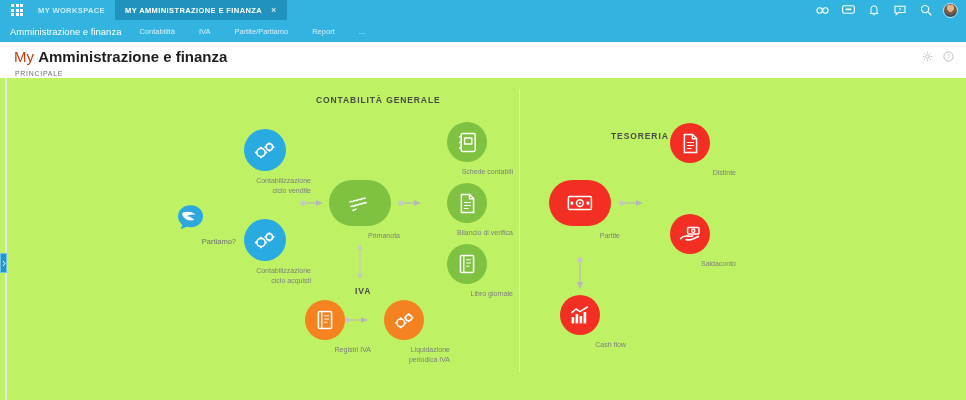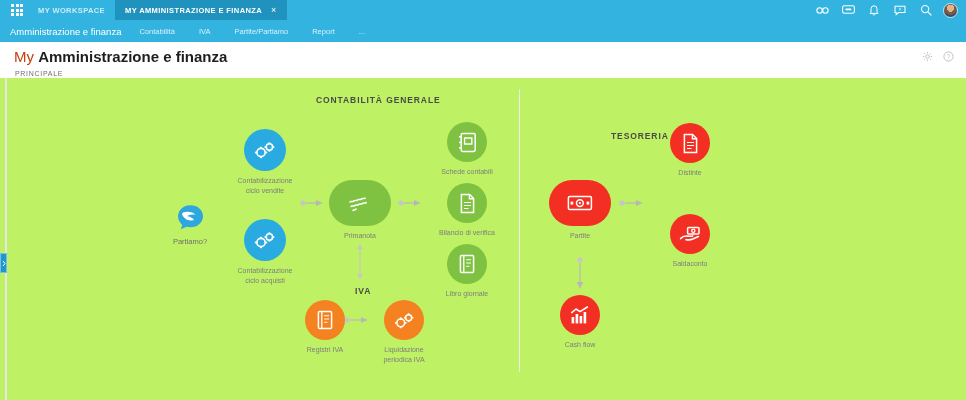--- a/index.html
+++ b/index.html
@@ -83,21 +83,21 @@
   .divider { position:absolute; left:519px; top:11px; width:1px; height:283px; background:#EDEDED; border-radius:2px; }
 
   .sect-title { position:absolute; font-size:8.5px; letter-spacing:.9px; color:#4A4A4A; font-weight:bold; white-space:nowrap; }
 
   
   .node { position:absolute; display:flex; flex-direction:column; align-items:center; cursor:pointer; }
   .badge { display:flex; align-items:center; justify-content:center; }
   .badge.circle { border-radius:50%; }
   .badge.stadium { border-radius:999px; }
   .node .lbl {
-    margin-top:5px; font-size:7px; color:#7D7D7D; text-align:center; line-height:1.45;
+    margin-top:5px; font-size:7px; color:#7D7D7D; text-align:right; line-height:1.45;
     white-space:pre-line; width:92px;
   }
   .partiamo .lbl { font-size:7.5px; color:#6E6E6E; }
 
   .blue  { background:#29ABE2; }
   .green { background:#7FC241; }
   .orange{ background:#F58220; }
   .red   { background:#F32F23; }
 
   .arrow { position:absolute; }

